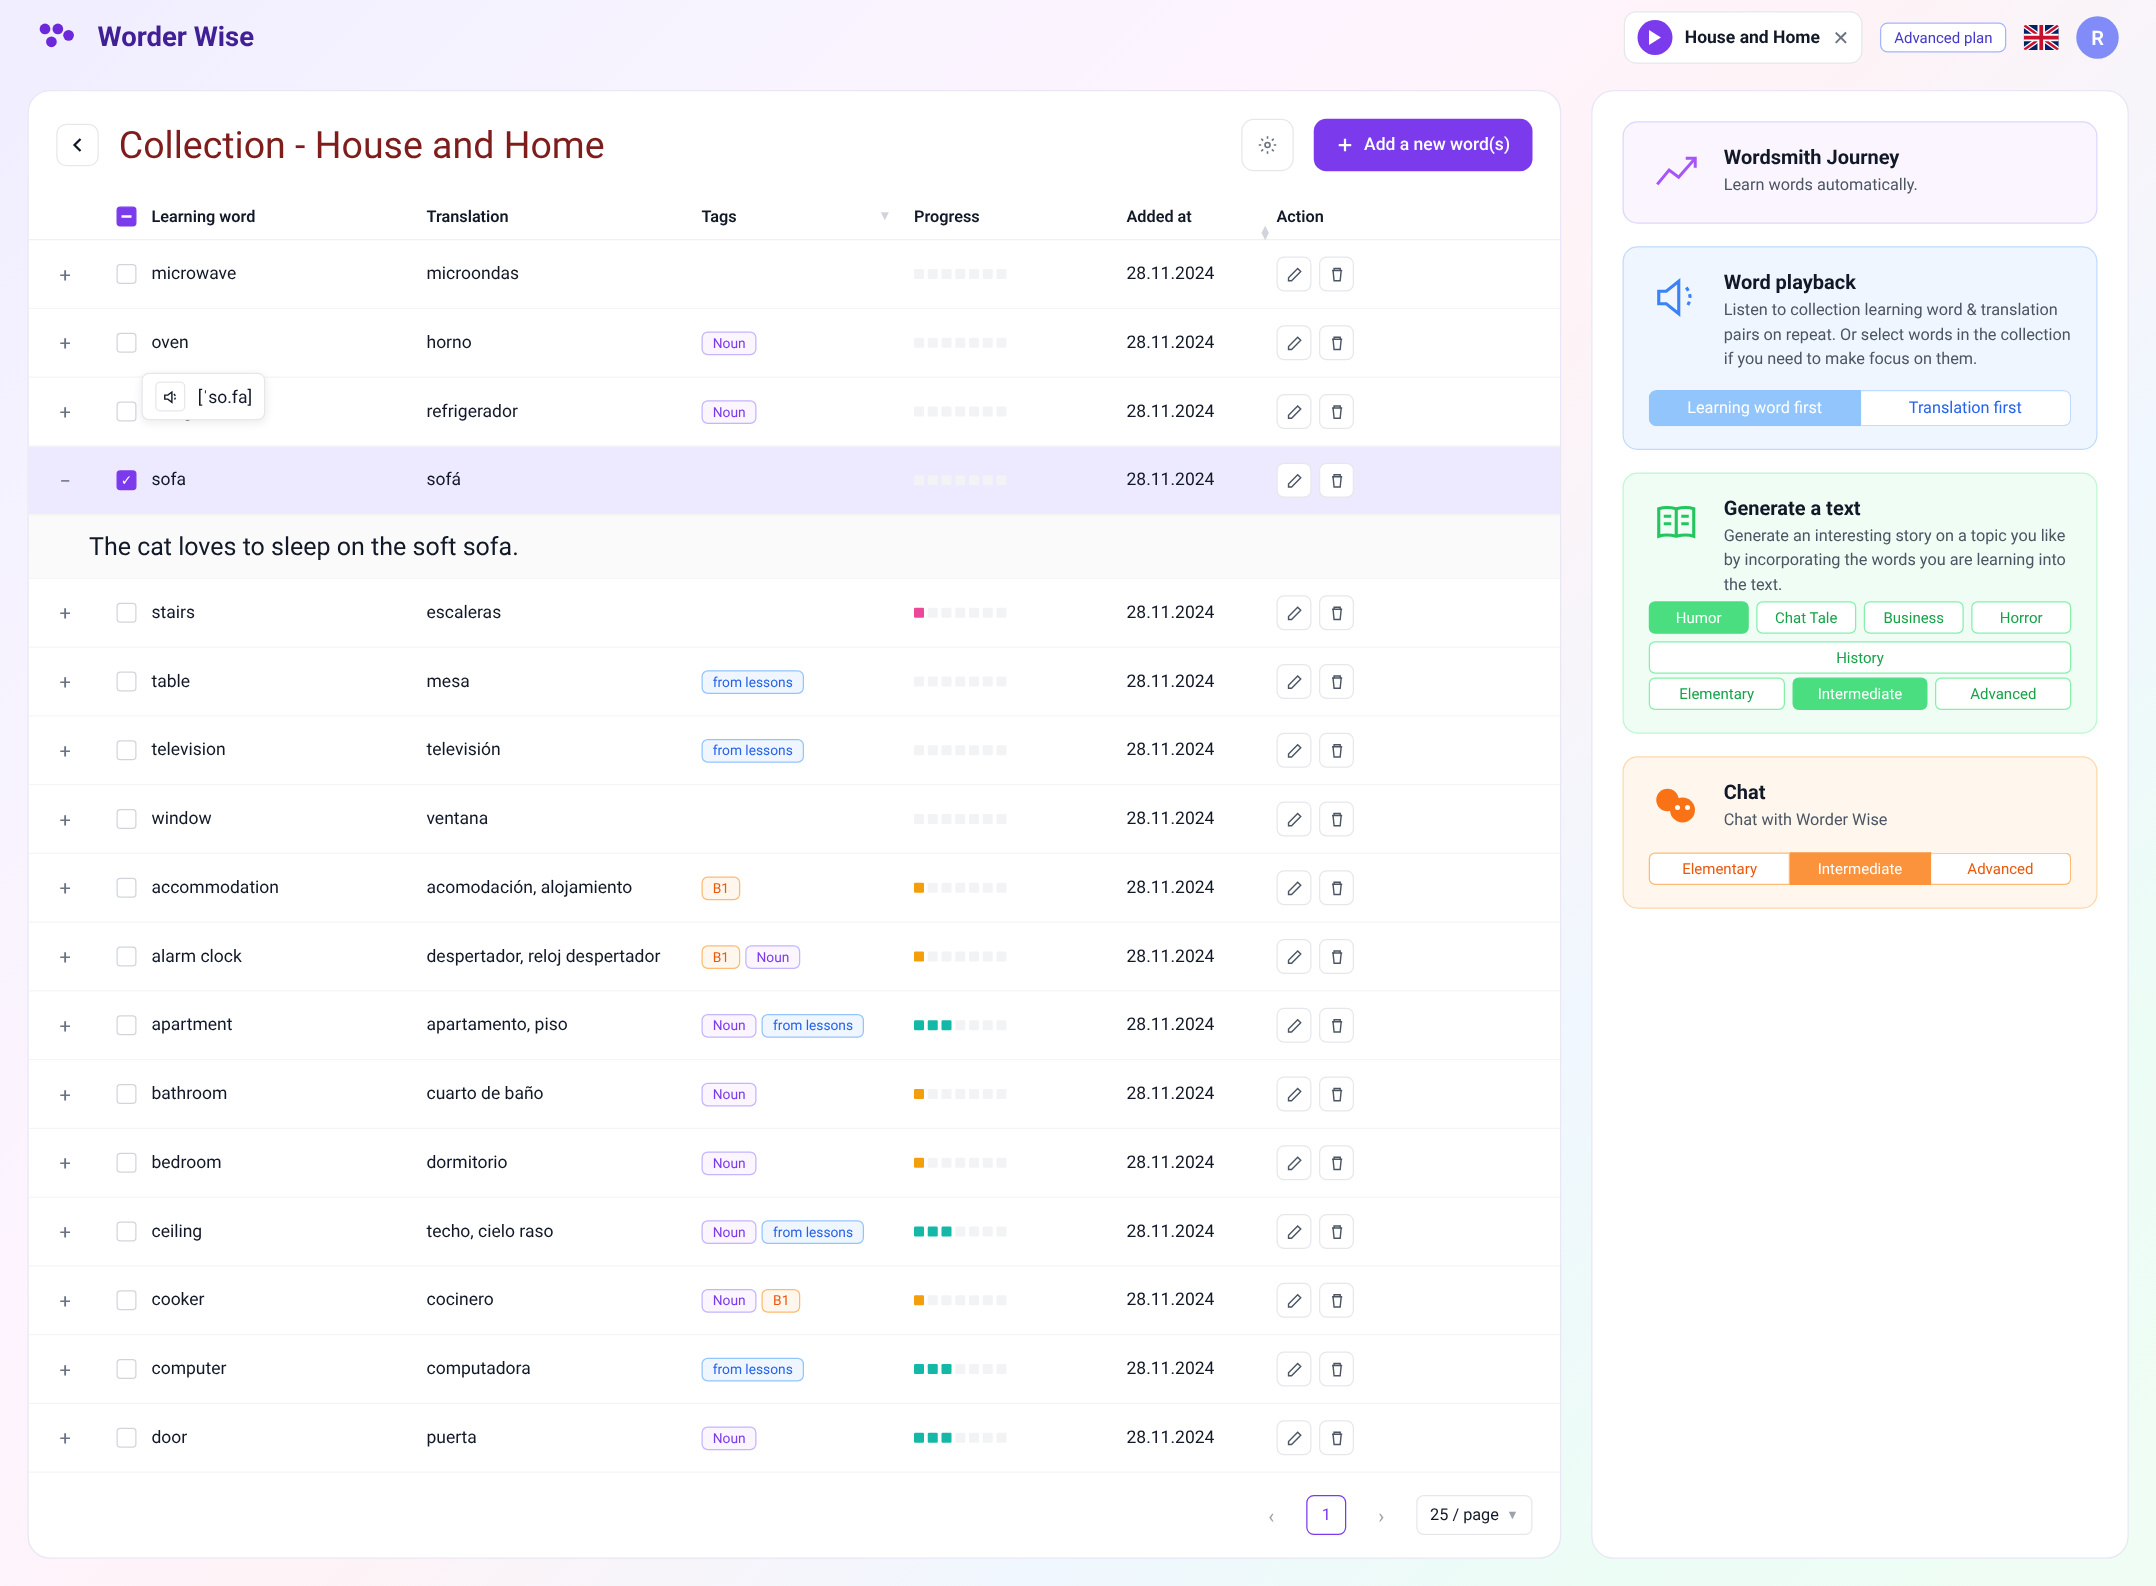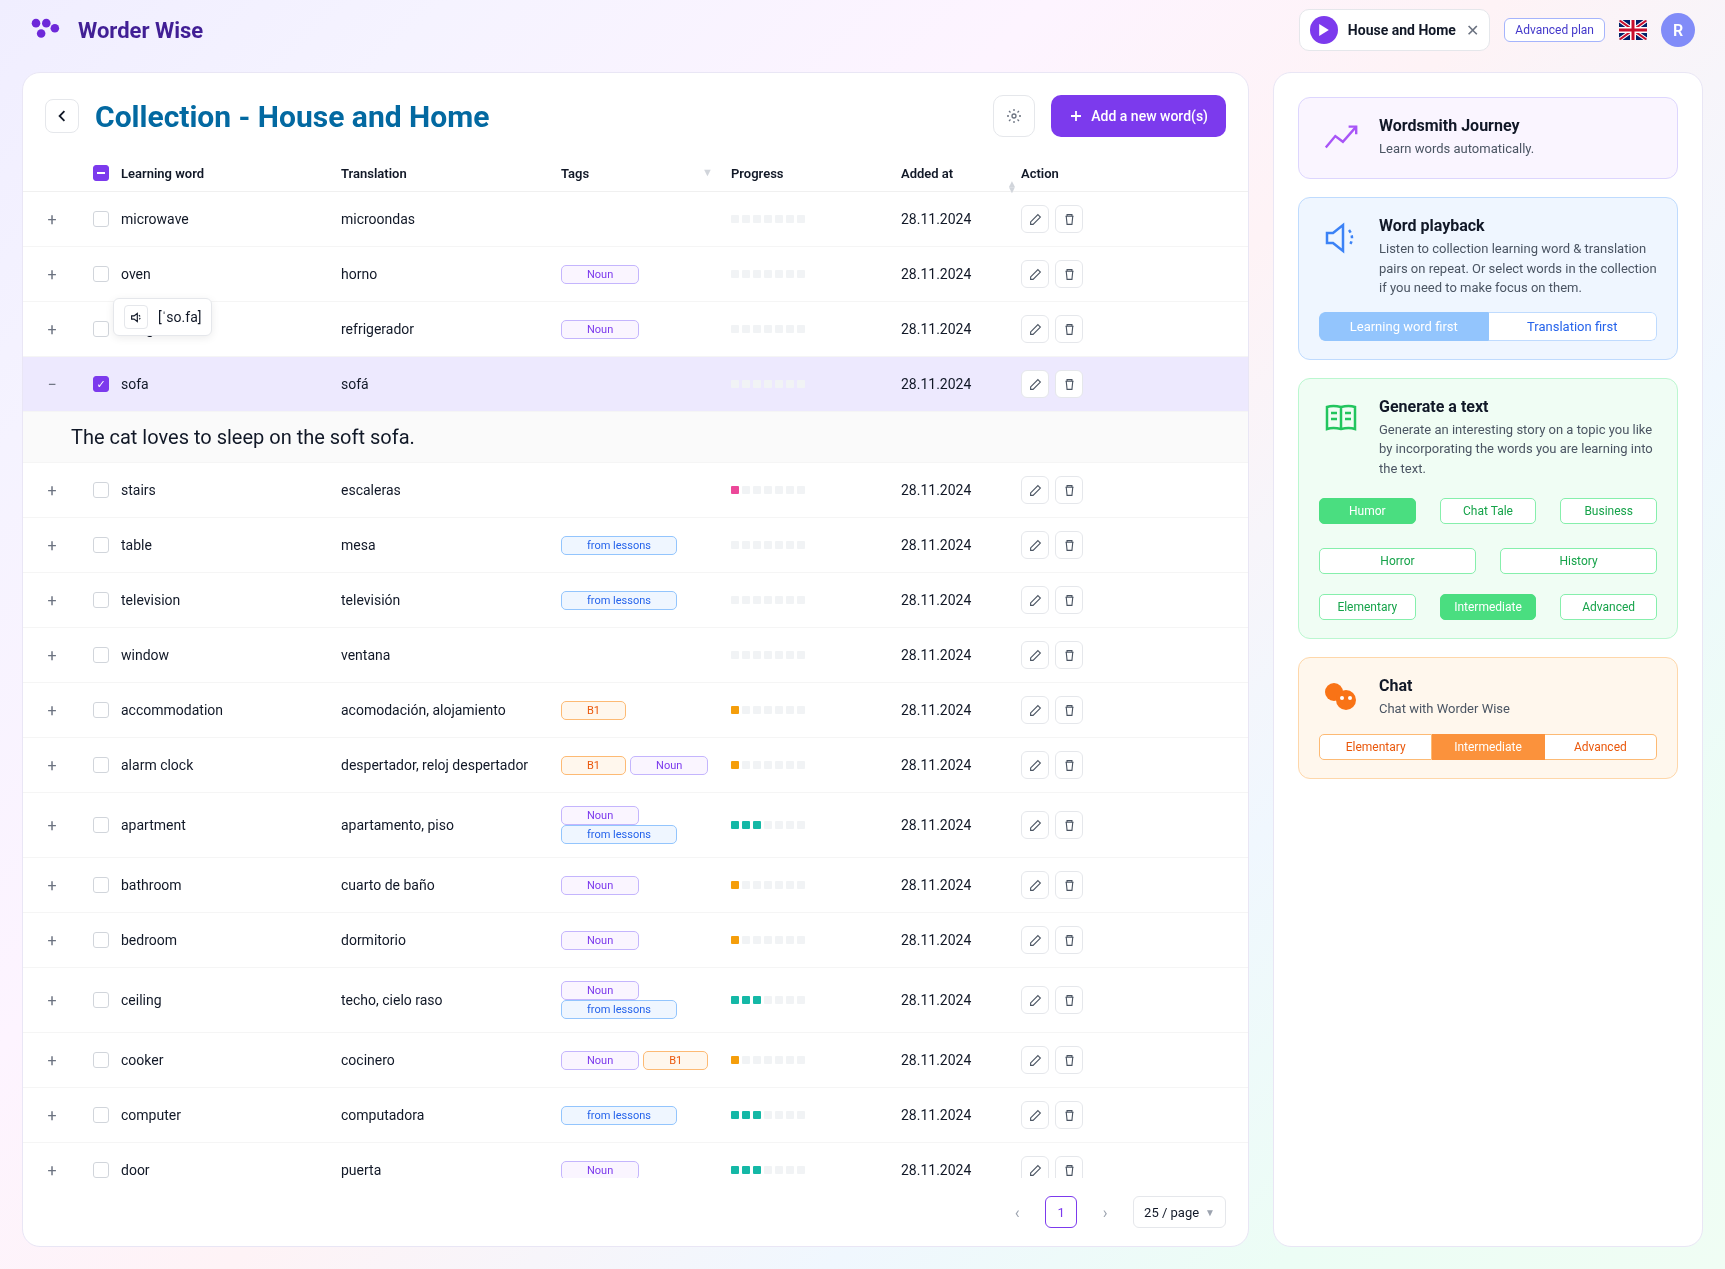--- a/index.html
+++ b/index.html
@@ -14,21 +14,21 @@
 .playback-title{font-weight:700;font-size:14px;color:#111827}
 .close-x{color:#6b7280;font-size:16px;cursor:pointer}
 .adv-plan{border:1px solid #a5b4fc;color:#4338ca;border-radius:6px;padding:4px 10px;font-size:12px;background:#fff;cursor:pointer}
 .flag{width:28px;height:20px;display:flex;flex-direction:column;border-radius:2px;overflow:hidden;position:relative}
 .avatar{width:34px;height:34px;border-radius:50%;background:#818cf8;color:#fff;display:flex;align-items:center;justify-content:center;font-weight:600;cursor:pointer}
 .main{display:flex;gap:24px;padding:12px 22px 22px;height:calc(100vh - 60px)}
 .panel-left{flex:1;background:#fff;border:1px solid #e9e6f5;border-radius:18px;padding:22px 0 18px;display:flex;flex-direction:column;min-width:0}
 .panel-right{width:430px;background:#fff;border:1px solid #e9e6f5;border-radius:18px;padding:24px;display:flex;flex-direction:column;gap:18px}
 .head-row{display:flex;align-items:center;gap:16px;padding:0 22px 18px}
 .back-btn{width:34px;height:34px;border:1px solid #e5e7eb;border-radius:8px;display:flex;align-items:center;justify-content:center;cursor:pointer;background:#fff}
-.title{font-size:30px;font-weight:700;color:#0369a1;flex:1}
+.title{font-size:30px;font-weight:400;color:#7f1d1d;flex:1}
 .search-wrap{display:flex;align-items:center}
 .search-ic{width:36px;height:42px;border:1px solid #e5e7eb;border-right:none;border-radius:10px 0 0 10px;display:flex;align-items:center;justify-content:center;color:#6b7280}
 .search-in{width:200px;height:42px;border:1px solid #e5e7eb;border-left:none;border-radius:0 10px 10px 0;padding:0 12px;font-size:14px;outline:none}
 .settings-btn{width:42px;height:42px;border:1px solid #e5e7eb;border-radius:10px;display:flex;align-items:center;justify-content:center;cursor:pointer;background:#fff;color:#6b7280}
 .add-btn{height:42px;padding:0 18px;background:#7c3aed;color:#fff;border:none;border-radius:10px;font-size:14px;font-weight:500;cursor:pointer;display:flex;align-items:center;gap:8px}
 .table-wrap{flex:1;overflow-y:auto;position:relative}
 .table-wrap::-webkit-scrollbar{width:10px}
 .table-wrap::-webkit-scrollbar-thumb{background:#d1d5db;border-radius:5px}
 .thead{display:flex;align-items:center;padding:10px 0;border-bottom:1px solid #f0f0f0;font-size:13px;font-weight:600;color:#111827;position:sticky;top:0;background:#fff;z-index:5}
 .c-ex{width:58px;display:flex;justify-content:center}
@@ -39,21 +39,21 @@
 .c-p{width:170px}
 .c-d{width:120px;position:relative}
 .c-a{width:98px}
 .row{display:flex;align-items:center;padding:13px 0;border-bottom:1px solid #f5f5f5;font-size:14px;color:#111827;position:relative}
 .row.sel{background:#ede9fe}
 .exp-ic{color:#6b7280;font-size:16px;cursor:pointer;width:18px;height:18px;display:flex;align-items:center;justify-content:center}
 .ck{width:16px;height:16px;border:1.5px solid #d1d5db;border-radius:3px;cursor:pointer;display:flex;align-items:center;justify-content:center}
 .ck.on{background:#7c3aed;border-color:#7c3aed;color:#fff;font-size:11px}
 .ck.ind{background:#7c3aed;border-color:#7c3aed;position:relative}
 .ck.ind::after{content:"";position:absolute;width:8px;height:2px;background:#fff}
-.tag{display:inline-block;padding:2px 25px;border-radius:5px;font-size:11px;margin-right:4px}
+.tag{display:inline-block;padding:2px 8px;border-radius:5px;font-size:11px;margin-right:4px}
 .tag-noun{border:1px solid #c4b5fd;color:#7c3aed;background:#faf5ff}
 .tag-lesson{border:1px solid #93c5fd;color:#2563eb;background:#eff6ff}
 .tag-b1{border:1px solid #fdba74;color:#ea580c;background:#fff7ed}
 .prog{display:flex;gap:3px}
 .seg{width:8px;height:8px;background:#f1f3f5;border-radius:1px}
 .seg.p-pink{background:#ec4899}
 .seg.p-or{background:#f59e0b}
 .seg.p-teal{background:#14b8a6}
 .act{display:flex;gap:6px}
 .ab{width:28px;height:28px;border:1px solid #e5e7eb;border-radius:6px;display:flex;align-items:center;justify-content:center;cursor:pointer;background:#fff;color:#4b5563;font-size:13px}
@@ -71,21 +71,21 @@
 .card-ic{width:44px;height:44px;flex-shrink:0;display:flex;align-items:center;justify-content:center}
 .card-body{flex:1}
 .card-title{font-weight:700;font-size:16px;color:#111827;margin-bottom:4px}
 .card-desc{font-size:13px;color:#4b5563;line-height:1.5}
 .seg-btns{display:flex;margin-top:14px;border-radius:6px;overflow:hidden}
 .seg-btn{flex:1;padding:6px 0;text-align:center;font-size:13px;cursor:pointer}
 .play-seg .seg-btn{background:#fff;border:1px solid #bfdbfe;color:#2563eb}
 .play-seg .seg-btn.active{background:#93c5fd;color:#fff;border-color:#93c5fd}
 .play-seg .seg-btn:first-child{border-radius:6px 0 0 6px}
 .play-seg .seg-btn:last-child{border-radius:0 6px 6px 0;border-left:none}
-.gen-tabs{display:flex;gap:24px;margin-top:20px;flex-wrap:wrap}
+.gen-tabs{display:flex;gap:6px;margin-top:3px;flex-wrap:wrap}
 .gen-tab{flex:1;min-width:70px;padding:5px 0;text-align:center;font-size:12px;border:1px solid #86efac;color:#16a34a;border-radius:5px;background:#fff;cursor:pointer}
 .gen-tab.active{background:#4ade80;color:#fff;border-color:#4ade80}
 .chat-tabs{display:flex;gap:0;margin-top:14px}
 .chat-tab{flex:1;padding:5px 0;text-align:center;font-size:12px;border:1px solid #fdba74;color:#ea580c;background:#fff;cursor:pointer}
 .chat-tab:first-child{border-radius:5px 0 0 5px}
 .chat-tab:last-child{border-radius:0 5px 5px 0}
 .chat-tab:not(:first-child){border-left:none}
 .chat-tab.active{background:#fb923c;color:#fff;border-color:#fb923c}
 .filter-ic{position:absolute;right:18px;color:#d1d5db;font-size:11px}
 .sort-ic{position:absolute;right:4px;color:#d1d5db;font-size:10px;display:flex;flex-direction:column;line-height:6px}

